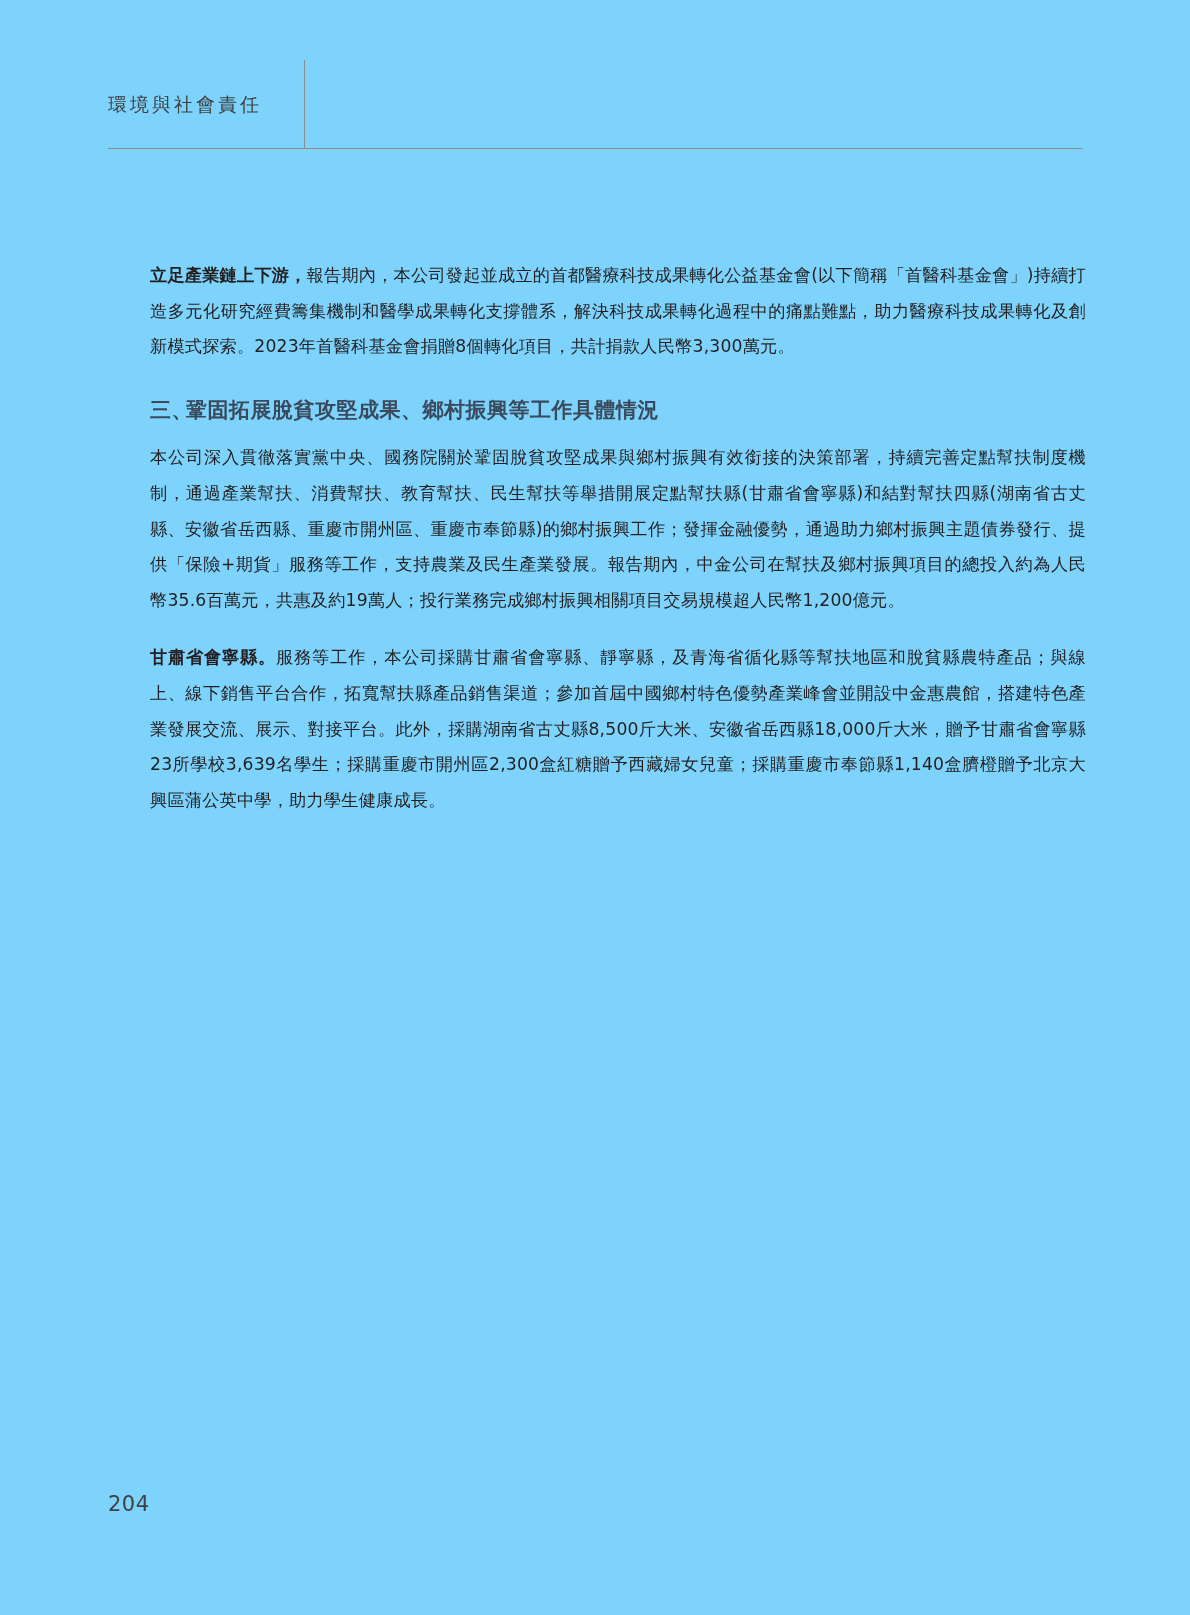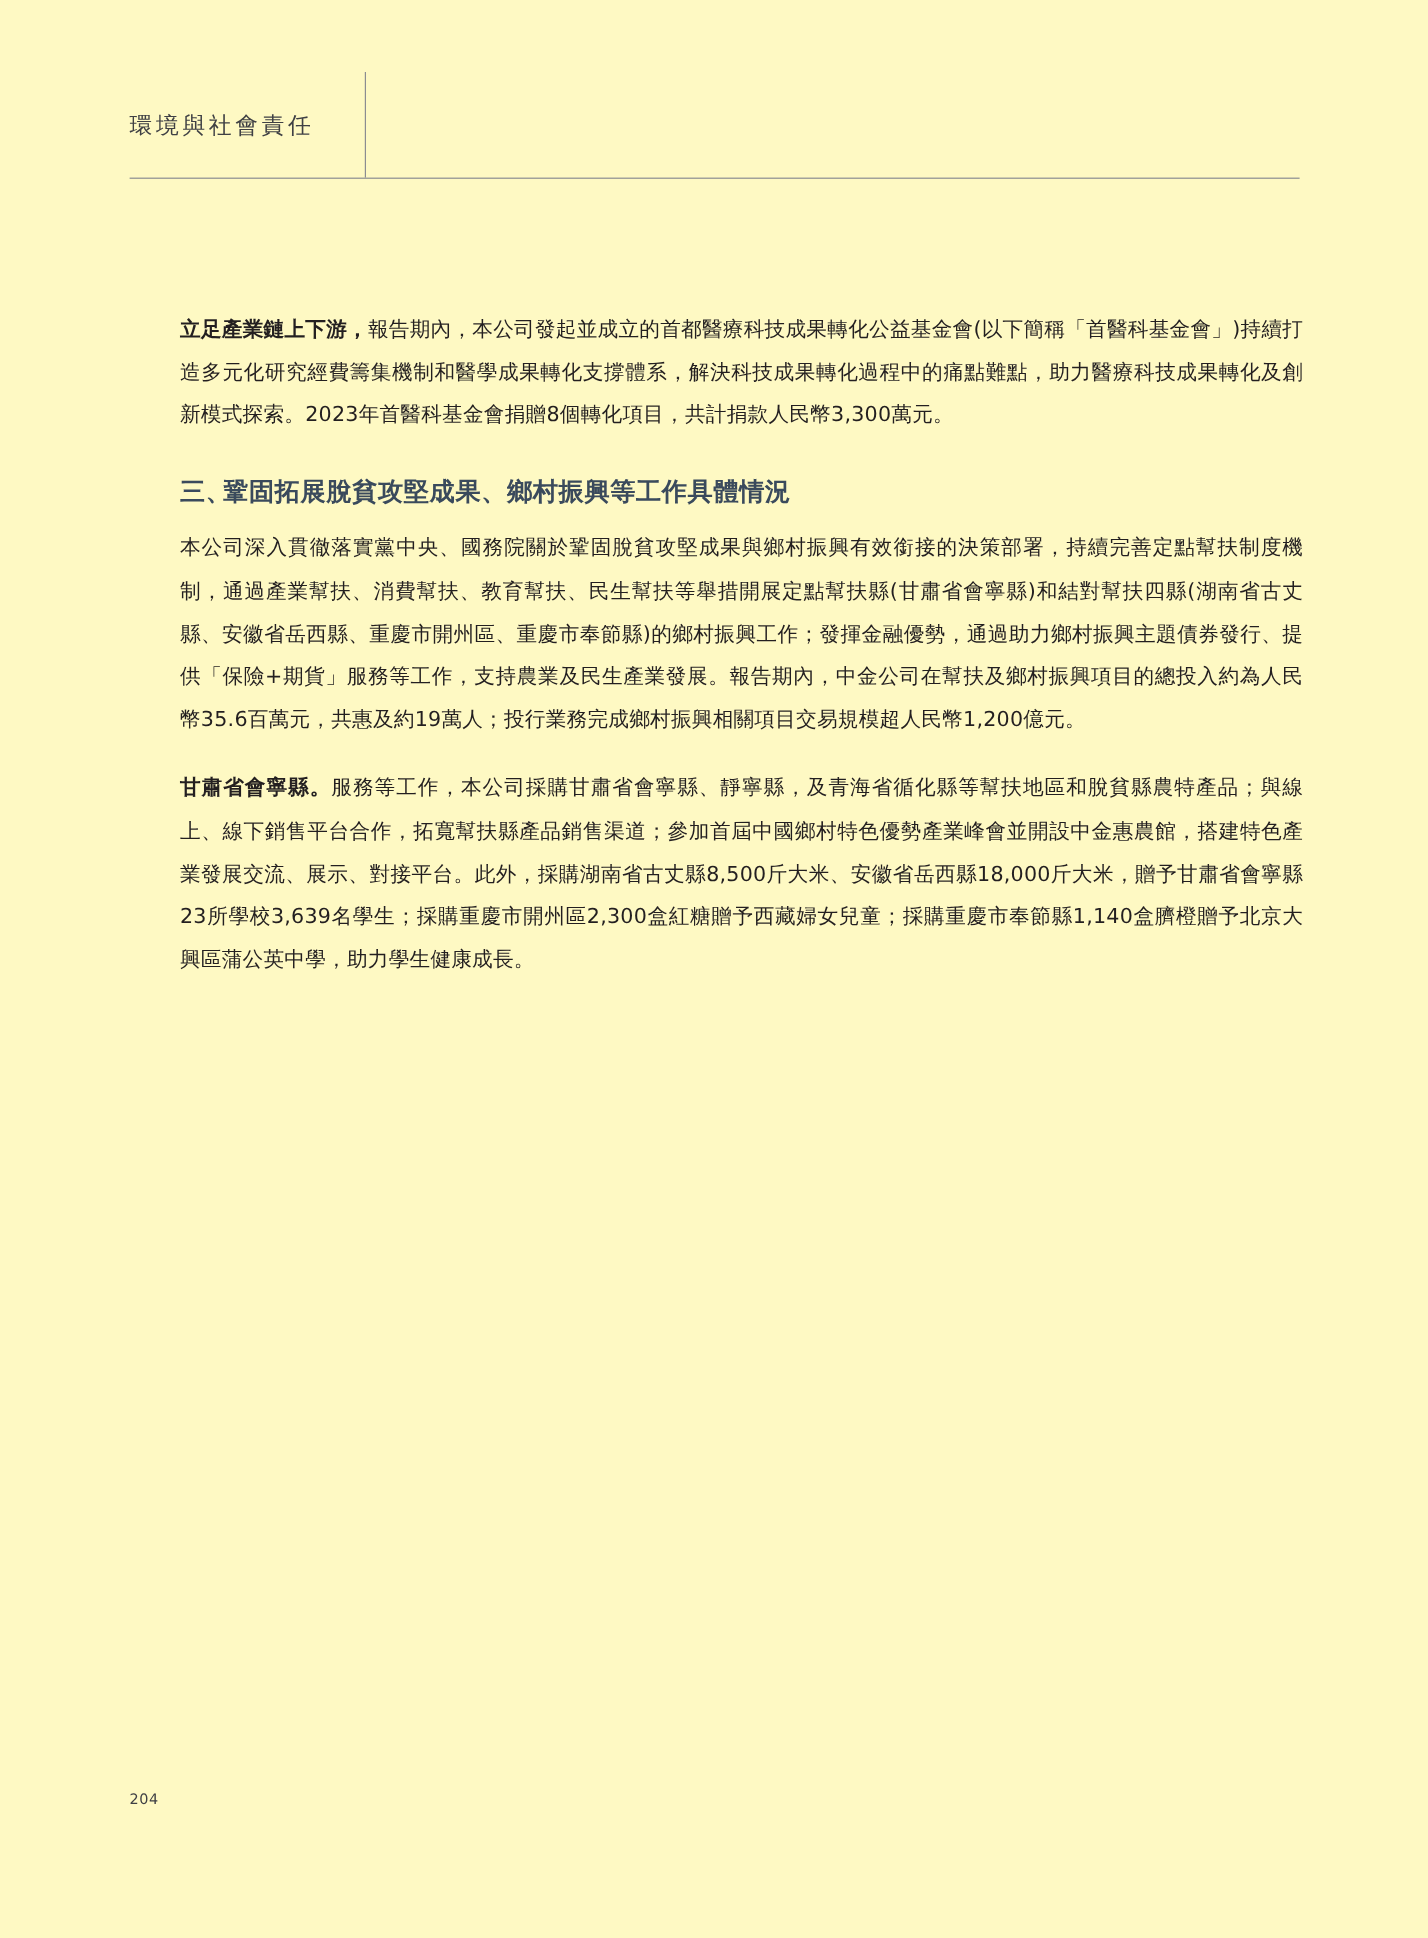--- a/index.html
+++ b/index.html
@@ -5,21 +5,21 @@
   html, body {
     margin: 0;
     padding: 0;
     background: #ffffff;
   }
   .page {
     position: relative;
     width: 1190px;
     height: 1615px;
     margin: 0 auto;
-    background: #fef9c3;
+    background: #7dd3fc;
     font-family: "Liberation Serif", "DejaVu Serif", serif;
     color: #231f20;
     overflow: hidden;
   }
 
   
   .header {
     position: absolute;
     left: 108px;
     top: 60px;
@@ -98,21 +98,21 @@
   }
   .heading-wrap {
     padding-left: 36px;
   }
 
   
   .page-number {
     position: absolute;
     left: 108px;
     top: 1492px;
-    font-size: 12px;
+    font-size: 21px;
     color: #3f4044;
     font-family: "DejaVu Sans", "Liberation Sans", sans-serif;
     letter-spacing: 0.5px;
   }
 </style>
 </head>
 <body>
 
 <div class="page">
 

